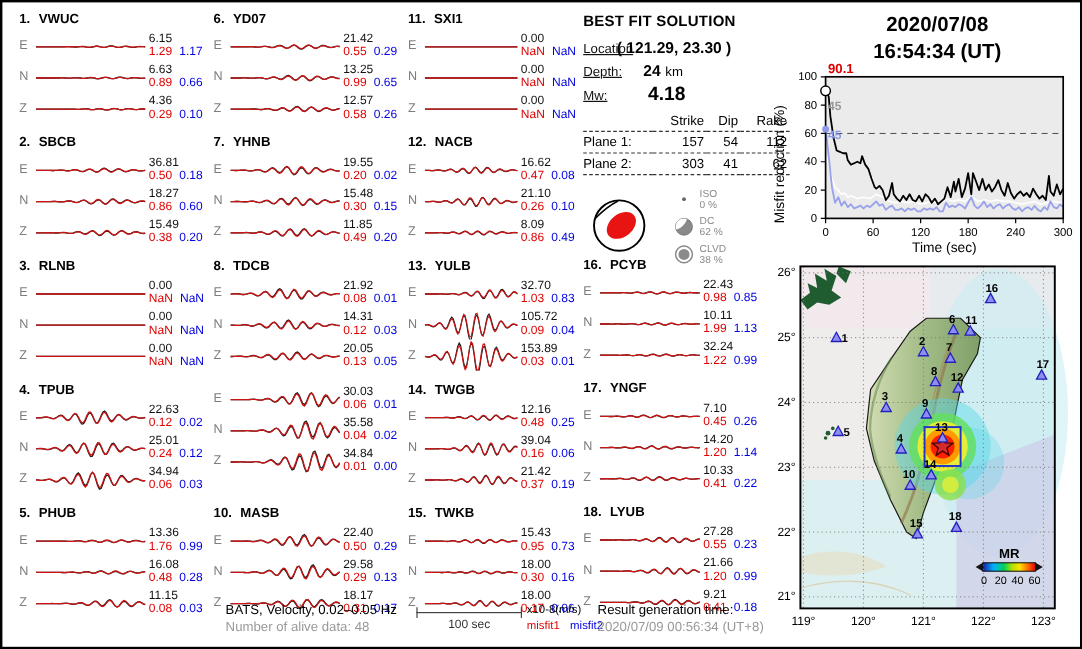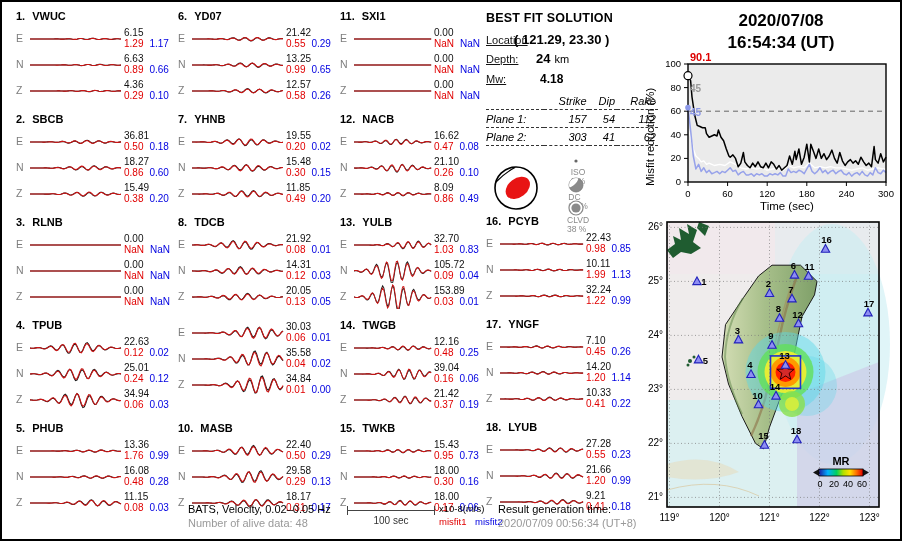--- a/index.html
+++ b/index.html
@@ -25,29 +25,29 @@
   .m1{color:#e00000;margin-right:6px;}
   .m2{color:#0000e0;}
   
   .bestfit{position:absolute;left:484px;top:9px;width:176px;}
   .bf-title{font-size:12.5px;font-weight:bold;margin-bottom:7px;letter-spacing:.2px;}
   .bf-row{font-size:11px;margin-bottom:4px;display:flex;align-items:baseline;}
   .bf-label{width:28px;color:#111;text-decoration:underline;}
   .bf-strong{font-weight:bold;font-size:13px;}
   .bf-unit{margin-left:4px;font-size:11px;}
   .bf-depth{margin-left:22px;}
-  .bf-mw{font-weight:bold;font-size:12px;margin-left:26px;line-height:18px;}
+  .bf-mw{font-weight:bold;font-size:16px;margin-left:26px;line-height:18px;}
   .bf-table{border-collapse:collapse;font-size:11px;margin-top:4px;width:172px;}
-  .bf-table td{padding:2.5px 2px;text-align:right;border-bottom:1px dashed #333;font-style:italic;}
+  .bf-table td{padding:2.5px 2px;text-align:right;border-bottom:1px dashed #333;}
   .bf-table td:first-child{text-align:left;padding-left:0;}
   .bf-thead td{font-weight:normal;border-bottom:1px dashed #333;}
   .bf-mech{display:flex;margin-top:8px;align-items:flex-start;}
   .bf-ball{margin-left:6px;margin-top:10px;}
   .bf-comps{margin-left:22px;}
-  .bf-comp{display:flex;align-items:center;height:23px;flex-direction:column;}
+  .bf-comp{display:flex;align-items:center;height:23px;}
   .bf-comp svg{flex:none;}
   .bf-ctext{margin-left:5px;color:#8a8a8a;font-size:8.5px;line-height:9px;}
   
   .datetime{position:absolute;left:656px;top:8px;width:246px;text-align:center;
             font-weight:bold;font-size:17px;line-height:22px;}
   
   .mis-ylabel{position:absolute;left:642px;top:58px;height:126px;display:flex;align-items:center;
               writing-mode:vertical-rl;transform:rotate(180deg);font-size:11.5px;color:#000;}
   #misfitSvg{position:absolute;left:652px;top:48px;}
   

